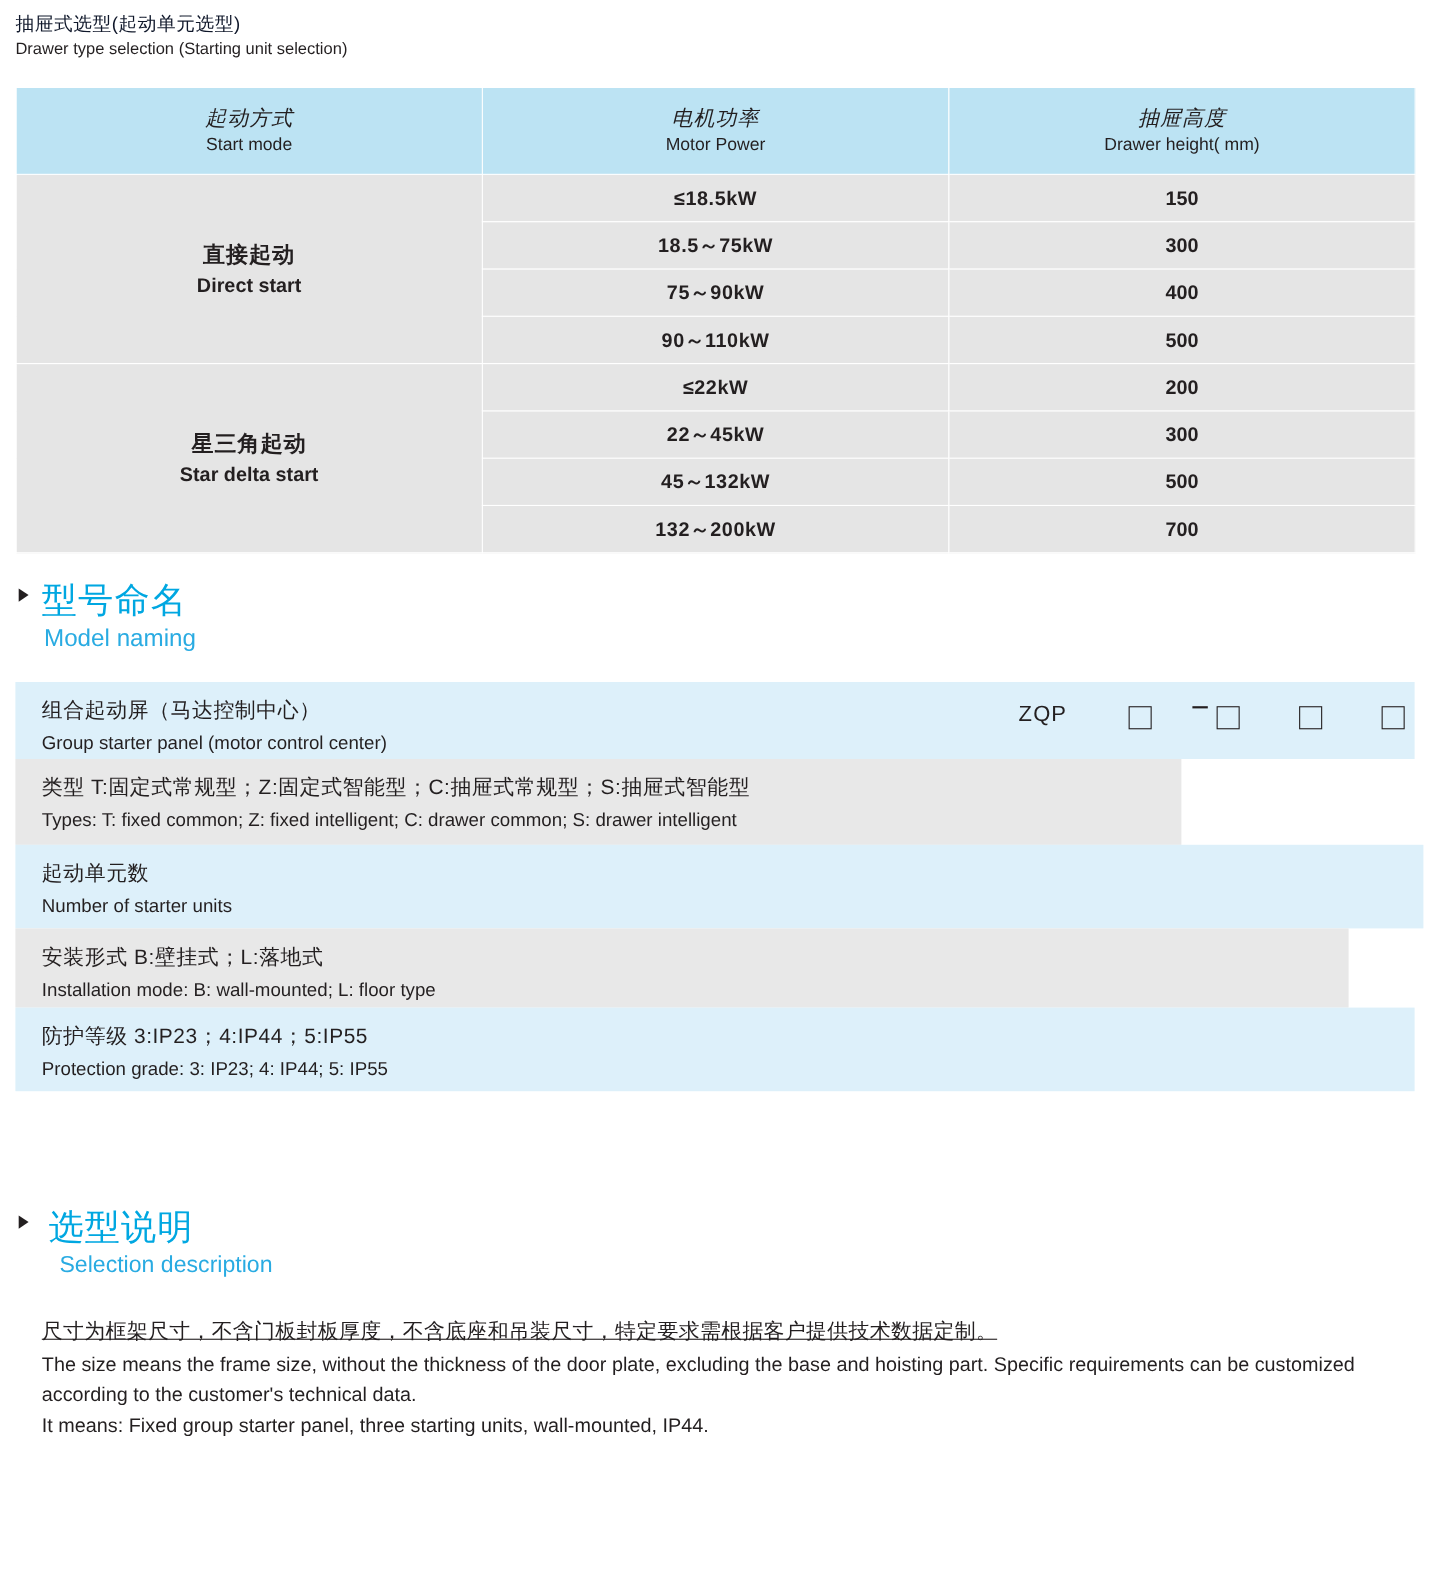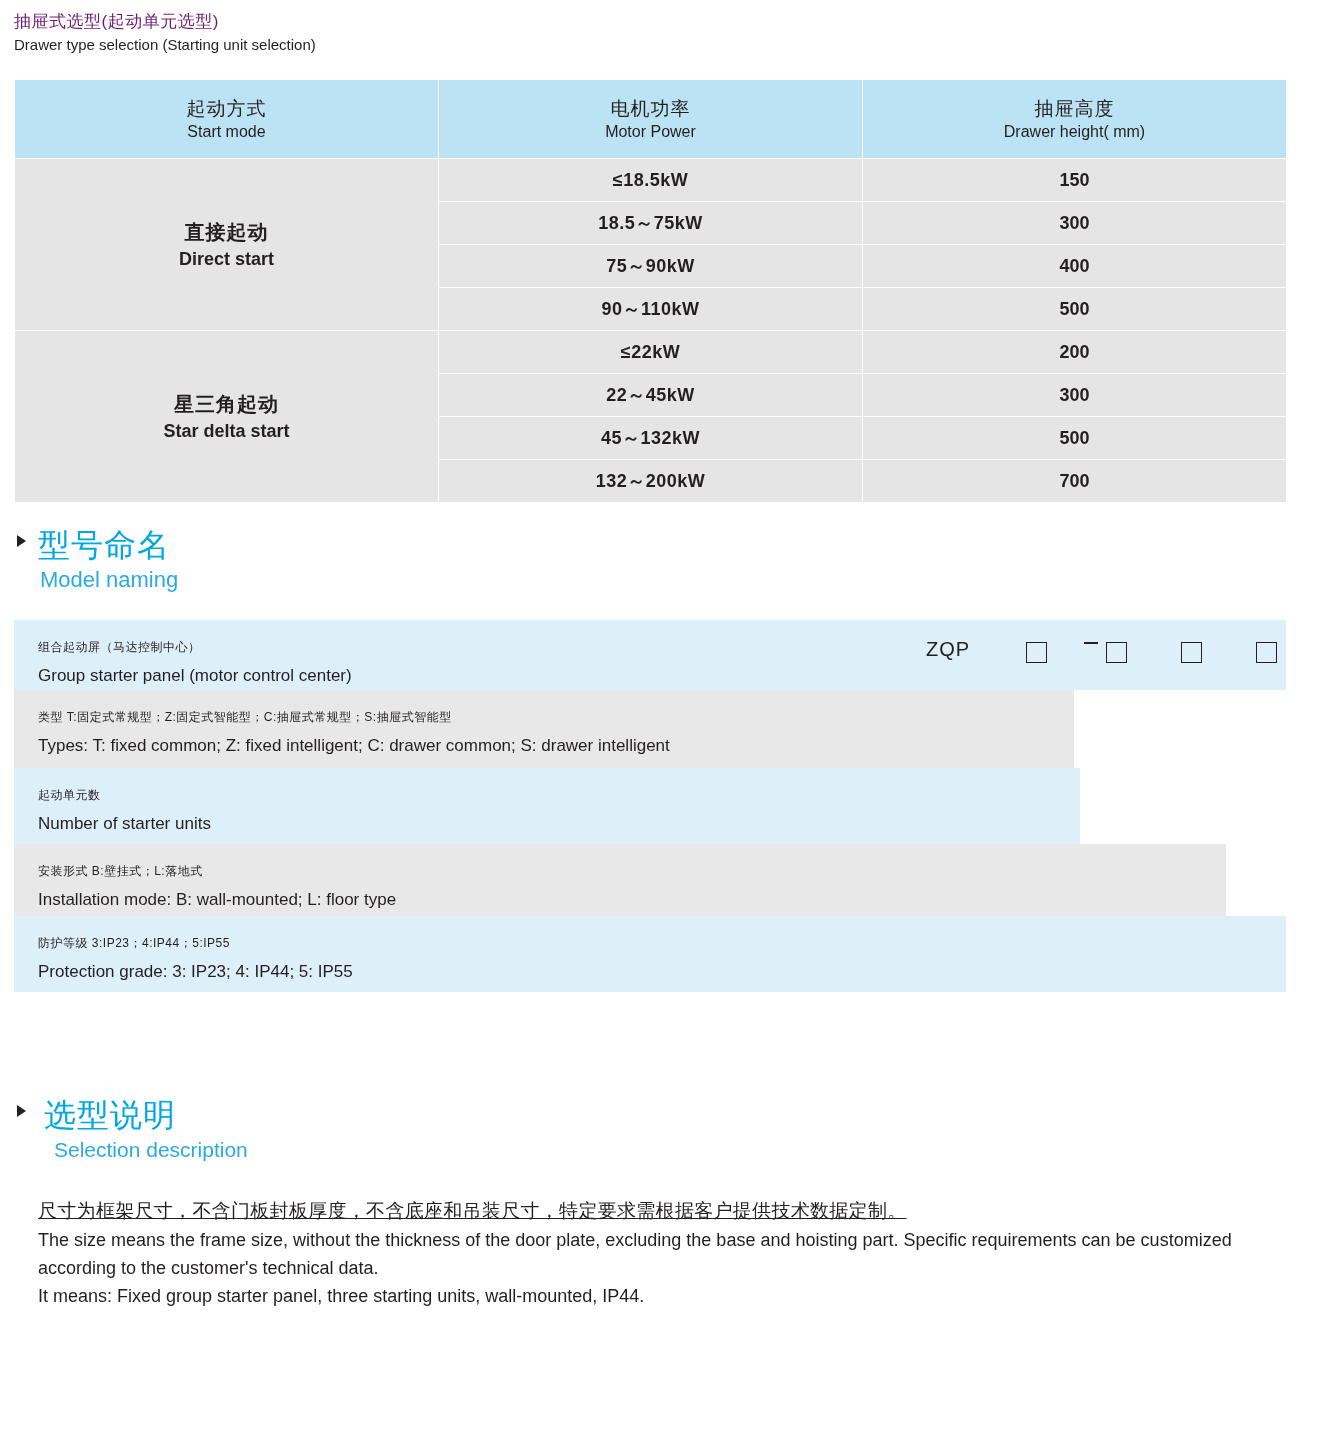--- a/index.html
+++ b/index.html
@@ -25,21 +25,21 @@
 
   
   .caption {
     position: absolute;
     left: 14px;
     top: 10px;
     width: 900px;
   }
   .caption .cn {
     font-size: 17px;
-    color: #701a75;
+    color: #0f172a;
     line-height: 24px;
     letter-spacing: 0.5px;
   }
   .caption .en {
     font-size: 15px;
     color: #231f20;
     line-height: 22px;
   }
 
   
@@ -63,20 +63,21 @@
   table.spec thead th {
     background: #bce3f3;
     padding: 10px 4px;
     font-weight: normal;
     height: 58px;
   }
   .th-cn {
     font-size: 19px;
     line-height: 25px;
     letter-spacing: 1px;
+    font-style: italic;
   }
   .th-en {
     font-size: 16px;
     line-height: 22px;
   }
   table.spec tbody td {
     background: #e5e5e5;
     height: 40px;
     font-size: 18px;
     font-weight: bold;
@@ -140,21 +141,21 @@
     left: 14px;
     top: 620px;
     width: 1272px;
   }
   .nrow {
     position: relative;
     box-sizing: border-box;
     padding: 12px 16px 12px 24px;
   }
   .nrow .cn {
-    font-size: 12px;
+    font-size: 19px;
     line-height: 30px;
     letter-spacing: 0.5px;
     color: #231f20;
   }
   .nrow .en {
     font-size: 17px;
     line-height: 27px;
     color: #231f20;
   }
   #nrow0 {
@@ -163,21 +164,21 @@
     width: 1272px;
   }
   #nrow1 {
     background: #e8e8e8;
     height: 78px;
     width: 1060px;
   }
   #nrow2 {
     background: #ddf0fa;
     height: 76px;
-    width: 1066px;
+    width: 1280px;
   }
   #nrow3 {
     background: #e8e8e8;
     height: 72px;
     width: 1212px;
   }
   #nrow4 {
     background: #ddf0fa;
     height: 76px;
     width: 1272px;

